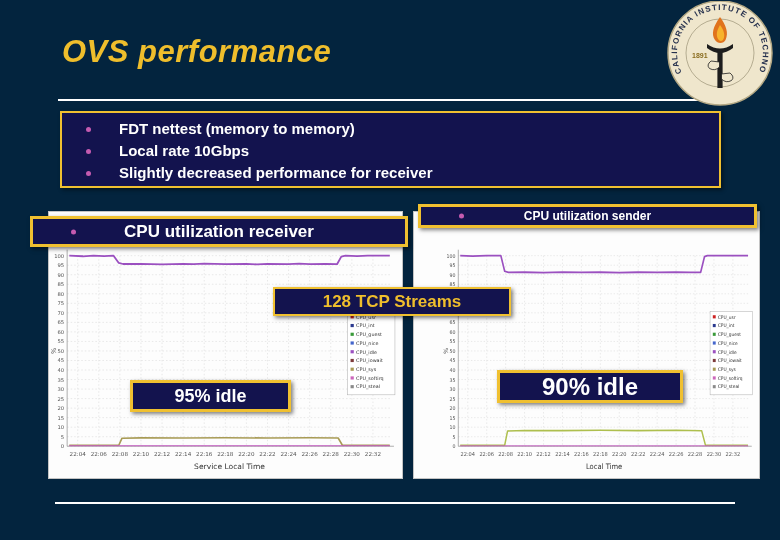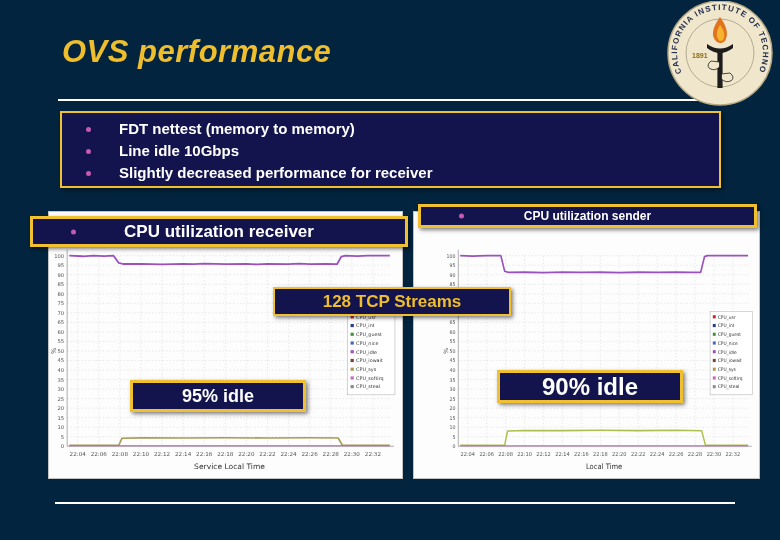--- a/index.html
+++ b/index.html
@@ -24,21 +24,21 @@
   .panel svg{width:100%;height:100%;display:block;}
   .overlay{position:absolute;background:#13134E;border:3px solid #F0C030;box-sizing:border-box;
          display:flex;align-items:center;justify-content:center;color:#fff;font-weight:bold;
          z-index:5;box-shadow:2px 2px 4px rgba(0,0,0,.5);}
   .hdot{position:absolute;left:38px;top:50%;transform:translateY(-50%);
          width:5px;height:5px;border-radius:50%;background:#C55BB0;}
   .hdr-receiver{left:30px;top:216px;width:378px;height:31px;font-size:17px;}
   .hdr-sender{left:418px;top:204px;width:339px;height:24px;font-size:12px;}
   .streams{left:273px;top:287px;width:238px;height:29px;color:#EFBE2C;
          font-size:17px;border-width:2px;z-index:6;}
-  .idle-recv{left:130px;top:380px;width:176px;height:32px;font-size:18px;}
+  .idle-recv{left:130px;top:380px;width:161px;height:32px;font-size:18px;}
   .idle-send{left:497px;top:370px;width:186px;height:33px;font-size:24px;}
   .logo{position:absolute;left:664px;top:1px;width:112px;height:108px;z-index:3;}
   
   svg.chart text{font-family:"DejaVu Sans",sans-serif;}
   svg.chart .grid{stroke:#dadada;stroke-width:.6;stroke-dasharray:1.5 2;}
   svg.chart .axis{stroke:#999;stroke-width:.8;fill:none;}
   svg.chart .ytick{font-size:5.2px;text-anchor:end;fill:#555;}
   svg.chart .xtick{font-size:5.6px;text-anchor:middle;fill:#555;}
   svg.chart .xlab{font-size:7.5px;text-anchor:middle;fill:#333;}
   svg.chart .ylab{font-size:6.5px;text-anchor:middle;fill:#555;}
@@ -74,21 +74,21 @@
   </svg>
 
   <div class="bullet-box">
     <ul>
       <li>
         <span class="bdot"></span>
         <span>FDT nettest (memory to memory)</span>
       </li>
       <li>
         <span class="bdot"></span>
-        <span>Line idle 10Gbps</span>
+        <span>Local rate 10Gbps</span>
       </li>
       <li>
         <span class="bdot"></span>
         <span>Slightly decreased performance for receiver</span>
       </li>
     </ul>
   </div>
 
   <div class="panel panel-left">
     <svg class="chart" viewBox="0 0 350 268" preserveAspectRatio="none">

